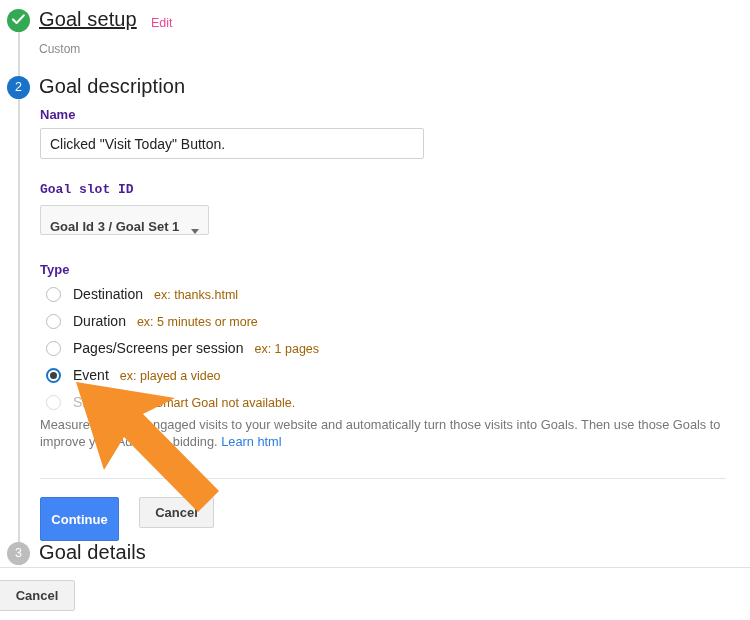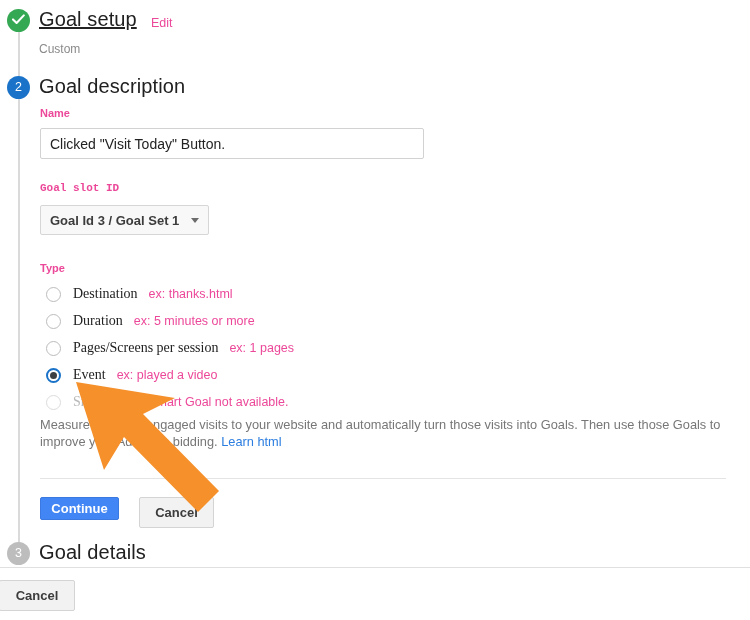--- a/index.html
+++ b/index.html
@@ -70,23 +70,23 @@
     left: 39px;
     top: 42px;
     font-size: 12px;
     color: #8a8a8a;
     text-align: right;
   }
 
   
   .field-label {
     position: absolute;
-    font-size: 11px;
+    font-size: 13px;
     font-weight: bold;
-    color: #ec4899;
+    color: #4c1d95;
   }
   #name-label { left: 40px; top: 107px; }
   #slot-label { left: 40px; top: 182px; font-family: Liberation Mono, monospace; }
   #type-label { left: 40px; top: 262px; }
 
   
   .text-input {
     position: absolute;
     left: 40px;
     top: 128px;
@@ -108,21 +108,21 @@
     position: absolute;
     left: 40px;
     top: 205px;
     height: 30px;
     box-sizing: border-box;
     border: 1px solid #d6d6d6;
     border-radius: 2px;
     background: #f8f8f8;
     padding: 0 9px;
     display: flex;
-    align-items: center;
+    align-items: flex-end;
     gap: 12px;
     cursor: pointer;
   }
   .select-value {
     font-size: 13px;
     font-weight: bold;
     color: #3c3c3c;
     white-space: nowrap;
   }
   .caret {
@@ -162,26 +162,25 @@
     margin: -3.5px 0 0 -3.5px;
     border-radius: 50%;
     background: #3c4043;
   }
   .radio-dot.disabled { border-color: #dcdcdc; }
 
   .radio-label {
     font-size: 14px;
     color: #222222;
     margin-right: 11px;
-    font-family: Liberation Serif, serif;
   }
   .radio-label.disabled { color: #b8b8b8; }
   .radio-ex {
     font-size: 12.5px;
-    color: #ec4899;
+    color: #a16207;
   }
 
   
   .smart-desc {
     position: absolute;
     left: 40px;
     top: 416px;
     width: 690px;
     font-size: 12.8px;
     line-height: 17px;
@@ -215,21 +214,21 @@
     font-family: "Liberation Sans", sans-serif;
     font-size: 13px;
     font-weight: bold;
     cursor: pointer;
     display: flex;
     align-items: center;
     justify-content: center;
   }
   .btn-primary {
     left: 40px; top: 497px;
-    width: 79px; height: 23px;
+    width: 79px; height: 44px;
     background: #4285f4;
     border: 1px solid #3b78e0;
     color: #ffffff;
   }
   .btn-secondary {
     left: 139px; top: 497px;
     width: 75px; height: 31px;
     background: #f2f2f2;
     border: 1px solid #d4d4d4;
     color: #3c3c3c;

